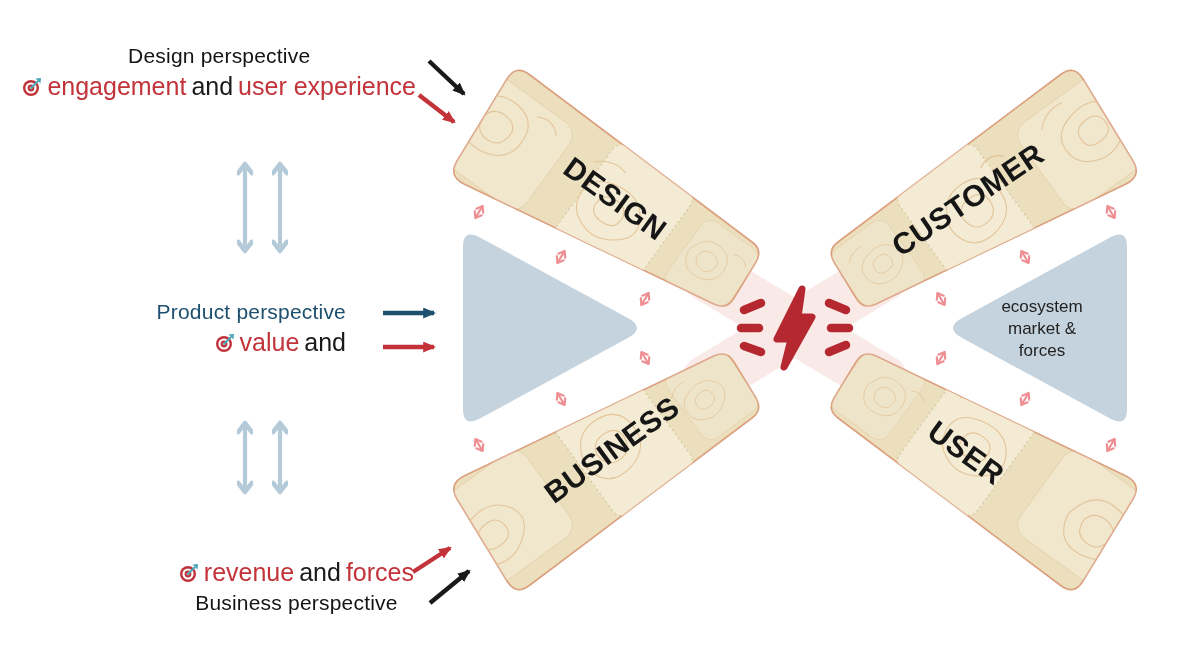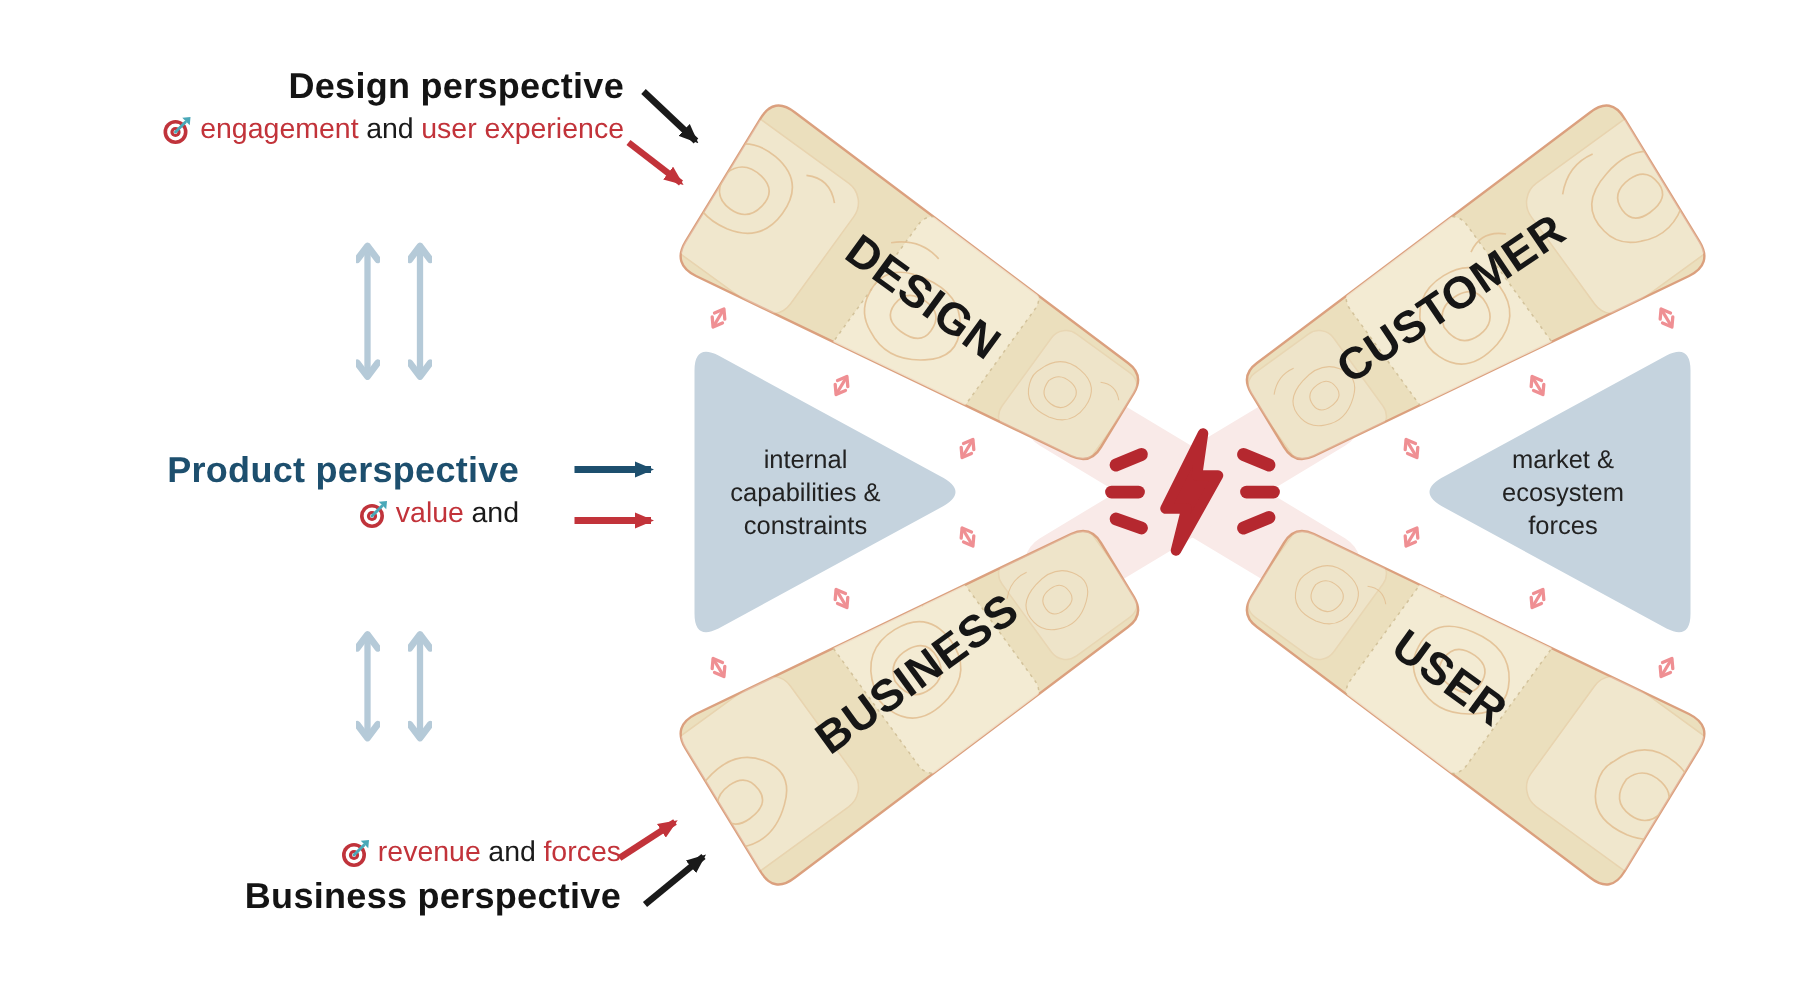--- a/index.html
+++ b/index.html
@@ -1,22 +1,22 @@
 <!DOCTYPE html>
 <html><head>
 <meta charset="utf-8">
 <style>
   html,body{margin:0;padding:0;background:#ffffff;}
   .canvas{position:relative;width:1200px;height:654px;overflow:hidden;background:#ffffff;
           font-family:"Liberation Sans",sans-serif;}
   .art{position:absolute;left:0;top:0;}
   .pblock{position:absolute;text-align:right;}
-  .ptitle{font-size:24px;font-weight:bold;color:#141414;letter-spacing:.2px;white-space:nowrap;}
+  .ptitle{font-size:21px;font-weight:normal;color:#141414;letter-spacing:.2px;white-space:nowrap;text-align:center;}
   .ptitle.blue{color:#1d4f6e;}
-  .pgoal{font-size:19px;color:#1a1a1a;display:flex;align-items:center;justify-content:flex-end;
+  .pgoal{font-size:25px;color:#1a1a1a;display:flex;align-items:center;justify-content:flex-end;
          gap:5px;margin-top:4px;white-space:nowrap;}
   .pblock-business .pgoal{margin:0 0 4px 0;}
   .red{color:#c2333a;}
   .ticon{display:inline-flex;width:20px;height:20px;}
   .wlabel{position:absolute;width:260px;height:44px;display:flex;align-items:center;justify-content:center;
           font-size:30px;font-weight:bold;letter-spacing:.6px;color:#161616;}
   .zone-text{position:absolute;width:168px;text-align:center;font-size:17px;line-height:22px;color:#222;}
   .zone-text span{display:block;}
 </style>
 </head>
@@ -261,24 +261,19 @@
       <span class="red">forces</span>
     </div>
     <div class="ptitle">Business perspective</div>
   </div>
 
   <div class="wlabel" style="left:485px;top:177px;transform:rotate(36deg);">DESIGN</div>
   <div class="wlabel" style="left:838px;top:178px;transform:rotate(-34deg);">CUSTOMER</div>
   <div class="wlabel" style="left:482px;top:428px;transform:rotate(-36deg);">BUSINESS</div>
   <div class="wlabel" style="left:836px;top:431px;transform:rotate(36deg);">USER</div>
 
-  <div class="zone-text" style="left:453px;top:296px;">
-    <span>internal</span>
-    <span>capabilities &amp;</span>
-    <span>constraints</span>
-  </div>
   <div class="zone-text" style="left:958px;top:296px;">
+    <span>ecosystem</span>
     <span>market &amp;</span>
-    <span>ecosystem</span>
     <span>forces</span>
   </div>
 
 </div>
 
 </body></html>

